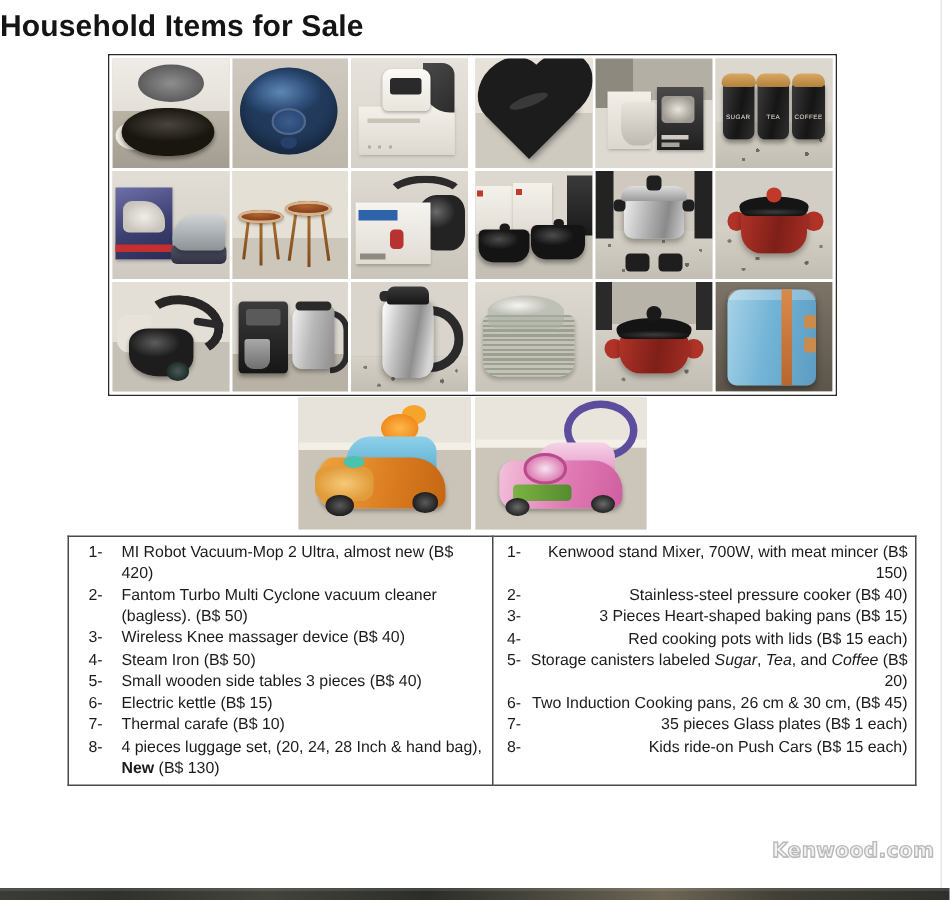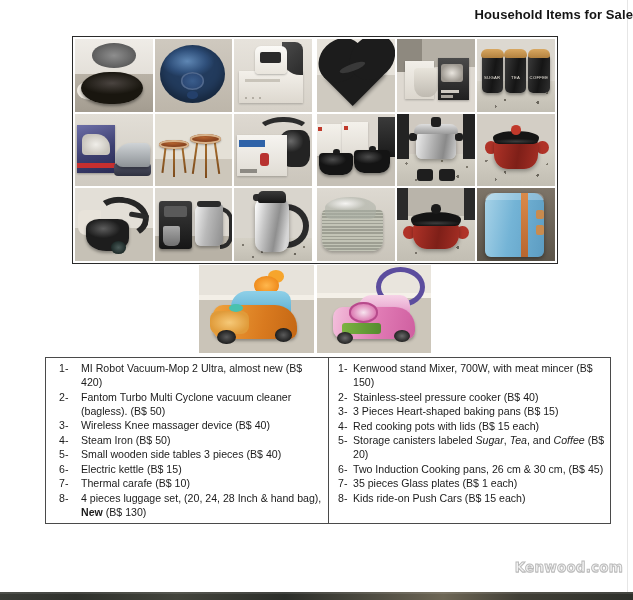--- a/index.html
+++ b/index.html
@@ -32,22 +32,22 @@
     right: 5px; top: 0;
     width: 1px; height: 592px;
     background: #e6e6e6;
   }
 
   
   .doc-title {
     position: absolute;
     left: 0; top: 7px;
     width: 633px;
-    text-align: right;
-    font-size: 13px;
+    text-align: left;
+    font-size: 20px;
     font-weight: bold;
     letter-spacing: .1px;
     color: #141414;
   }
 
   
   .collage-panel {
     position: absolute;
     left: 72px; top: 36px;
     width: 486px; height: 228px;
@@ -120,21 +120,21 @@
     text-align: left;
   }
   ol.items li .txt {
     flex: 1 1 auto;
   }
   
   .col-left ol.items li .num { width: 20px; padding-left: 8px; }
   .col-left ol.items li .txt { padding-left: 2px; }
   
   .col-right ol.items li .num { width: 13px; padding-left: 4px; }
-  .col-right ol.items li .txt { padding-left: 2px; }
+  .col-right ol.items li .txt { padding-left: 2px; text-align: right; }
 
   ol.items li em  { font-style: italic; }
   ol.items li b   { font-weight: bold; }
 
   td.bundle {
     text-align: center;
     font-size: 10.6px;
     padding: 3px 4px 4px 4px;
     color: #1b1b1b;
   }

